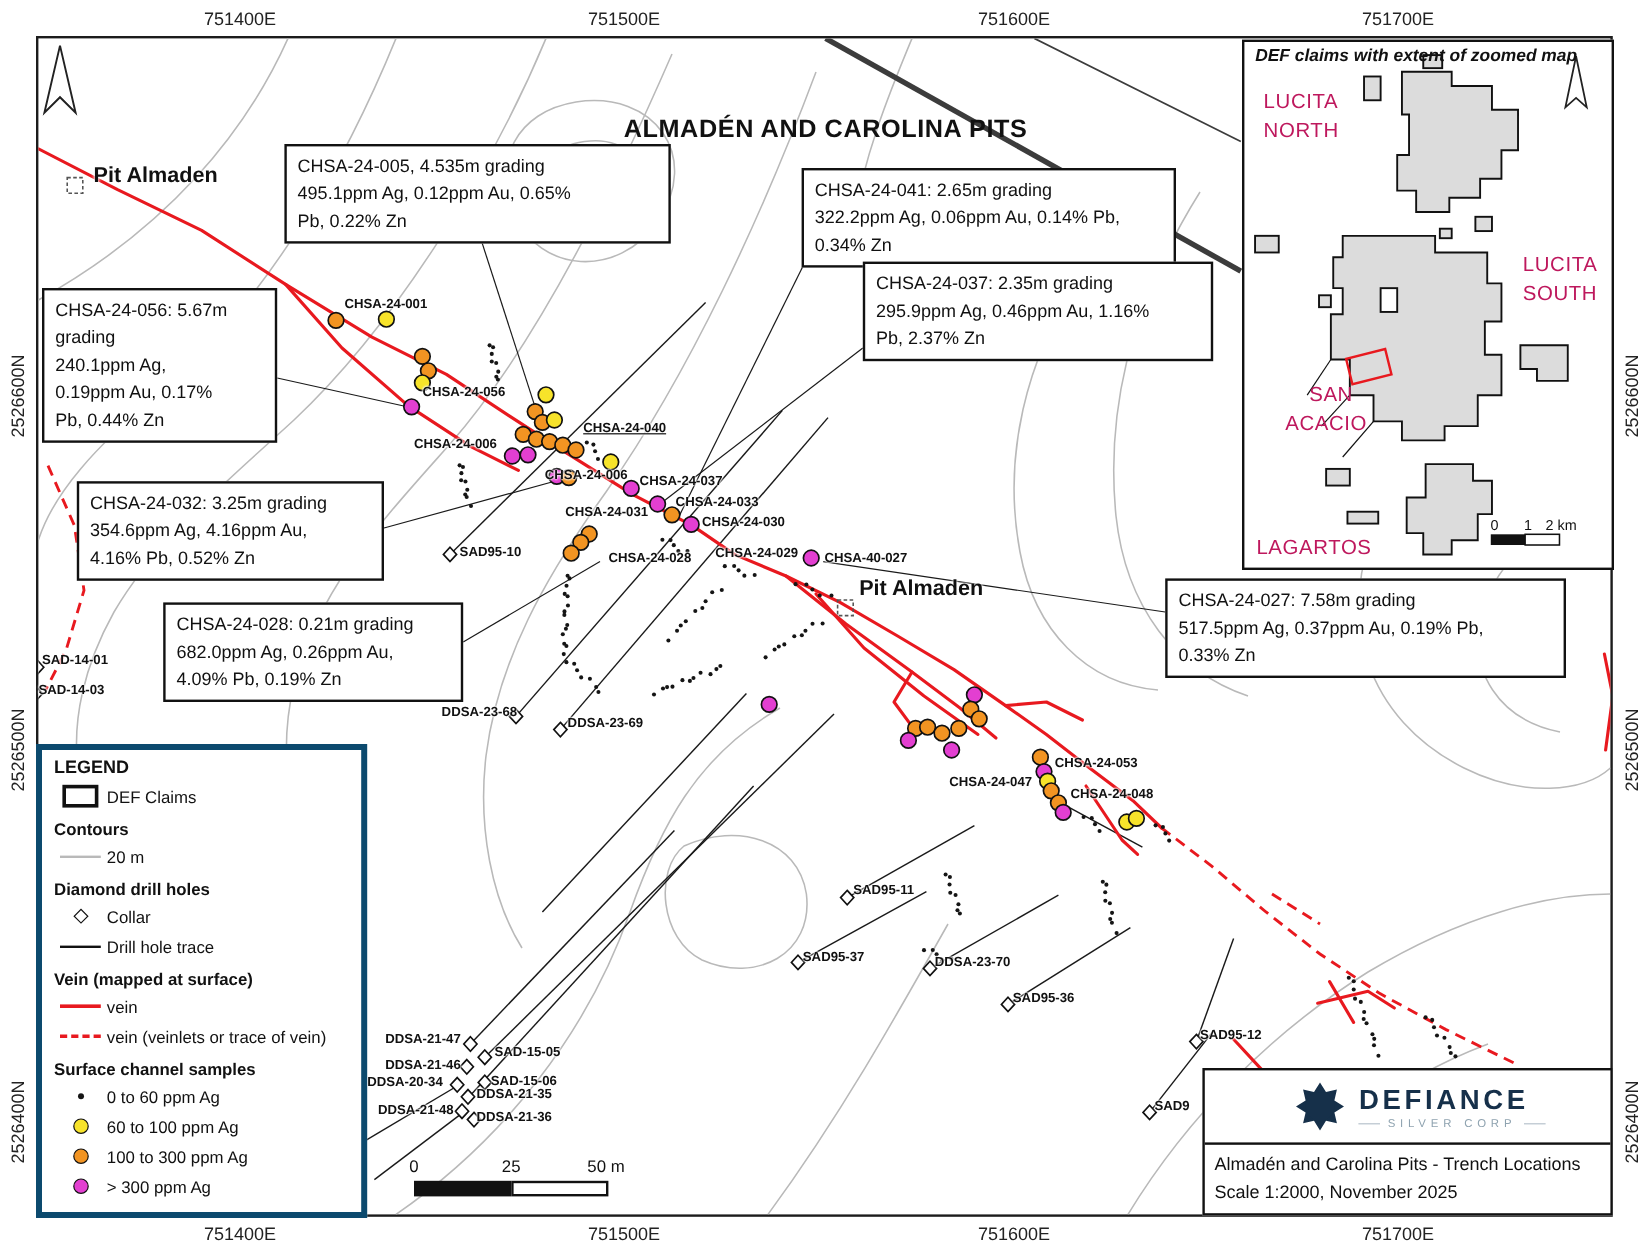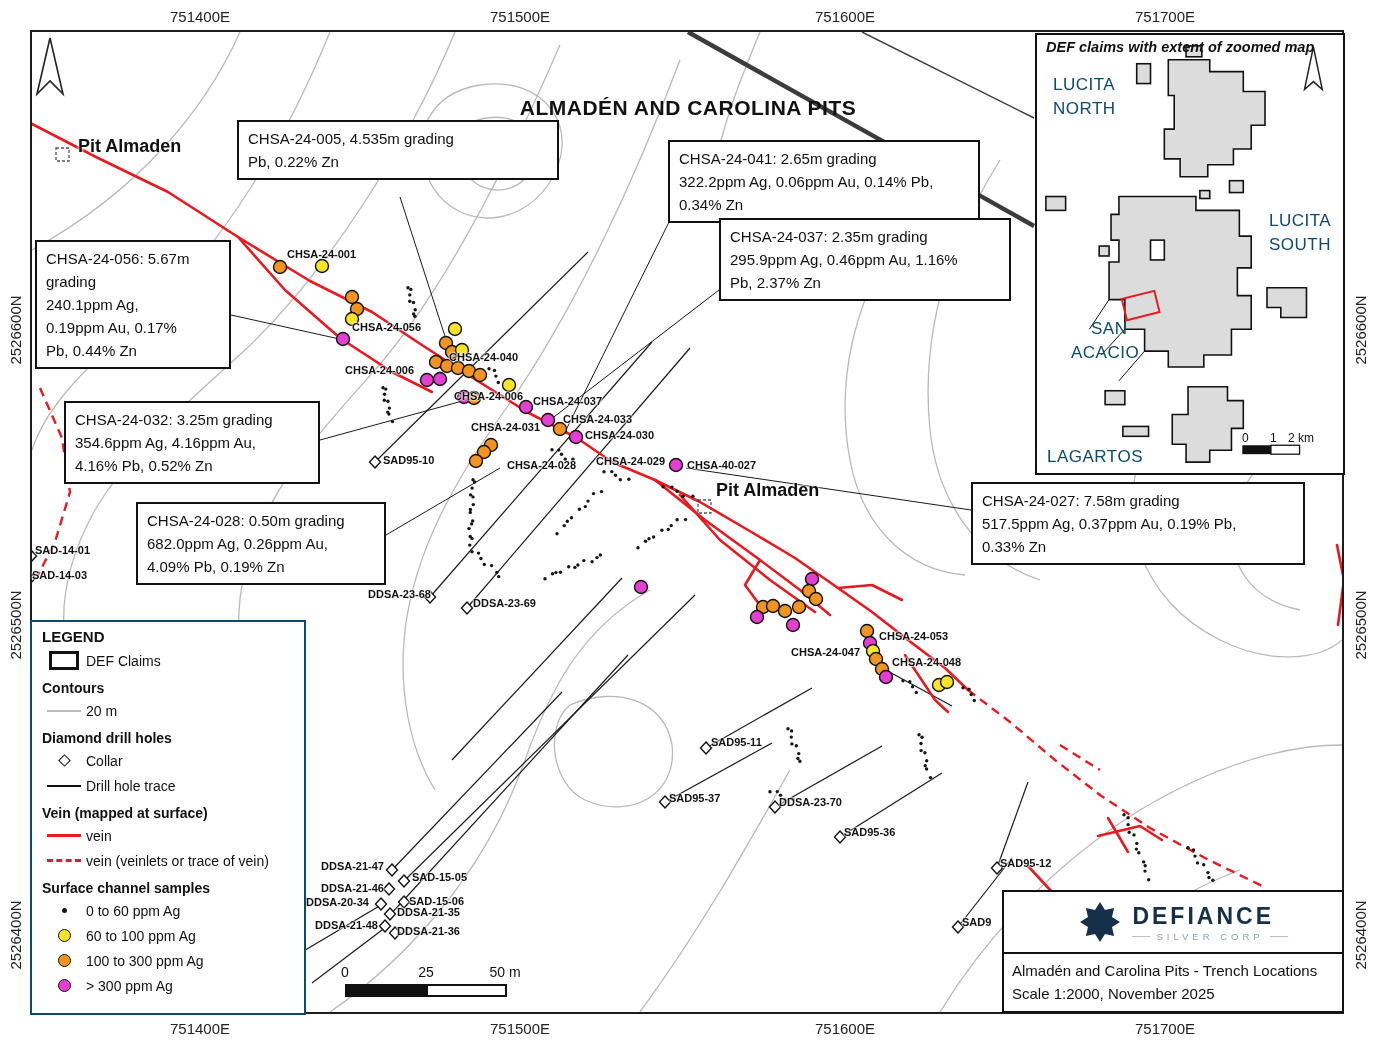--- a/index.html
+++ b/index.html
@@ -11,38 +11,38 @@
   .grid-label{position:absolute;font-size:15px;color:#222;white-space:nowrap;transform:translateX(-50%);z-index:5;}
   .grid-label.vert{transform:rotate(-90deg) translateX(-50%);transform-origin:0 0;}
   .map-title{position:absolute;left:688px;top:96px;transform:translateX(-50%);font-size:21px;font-weight:bold;
              letter-spacing:.5px;z-index:12;white-space:nowrap;}
   .pit-label{position:absolute;font-size:18px;font-weight:bold;white-space:nowrap;z-index:12;
              text-shadow:0 0 3px #fff,0 0 3px #fff;}
   .map-label{position:absolute;font-size:11px;font-weight:bold;white-space:nowrap;z-index:11;
              text-shadow:0 0 2px #fff,0 0 2px #fff,0 0 2px #fff;}
   .ann{position:absolute;background:#fff;border:2px solid #111;padding:5px 9px;font-size:15px;line-height:23px;
        z-index:30;white-space:nowrap;}
-  #legend{position:absolute;left:30px;top:620px;width:276px;height:395px;background:#fff;border:2px solid #0c4a6e;
+  #legend{position:absolute;left:30px;top:620px;width:276px;height:395px;background:#fff;border:5px solid #0c4a6e;
           padding:6px 10px 4px 10px;z-index:40;font-size:14px;}
   .lg-title{font-weight:bold;font-size:15px;margin-bottom:3px;}
   .lg-head{font-weight:bold;margin-top:5px;line-height:20px;}
   .lg-row{display:flex;align-items:center;height:25px;}
   .sym{flex:0 0 44px;display:flex;justify-content:center;align-items:center;}
   .claims-sym{width:30px;height:19px;border:3px solid #111;flex:0 0 30px;margin:0 7px;}
   .line-sym{width:34px;height:0;}
   .contour-line-sym{border-top:2px solid #b9b9b9;}
   .trace-line-sym{border-top:2px solid #111;}
   .vein-line-sym{border-top:3px solid #e8191f;}
   .vein-dash-sym{border-top:3px dashed #e8191f;}
   .collar-sym{width:9px;height:9px;border:1.6px solid #111;background:#fff;transform:rotate(45deg);}
   .dot-sym{border-radius:50%;}
   #inset{position:absolute;left:1035px;top:33px;width:310px;height:442px;background:#fff;border:2px solid #111;z-index:40;}
   #inset-svg{position:absolute;left:0;top:0;width:100%;height:100%;}
   .inset-title{position:absolute;left:9px;top:4px;font-size:14.5px;font-weight:bold;font-style:italic;z-index:2;white-space:nowrap;}
-  .inset-label{position:absolute;font-size:17px;color:#0c4a6e;letter-spacing:.5px;z-index:2;white-space:nowrap;}
+  .inset-label{position:absolute;font-size:17px;color:#be185d;letter-spacing:.5px;z-index:2;white-space:nowrap;}
   .inset-scale-label{position:absolute;font-size:12px;color:#111;z-index:2;white-space:nowrap;}
   #title-block{position:absolute;left:1002px;top:890px;width:342px;height:123px;background:#fff;border:2px solid #111;z-index:40;}
   .tb-logo-row{display:flex;justify-content:center;align-items:center;gap:10px;height:60px;padding-left:20px;}
   .tb-name{font-size:23px;font-weight:bold;color:#16304a;letter-spacing:3px;}
   .tb-sub{display:flex;align-items:center;gap:6px;color:#8fa3b0;font-size:9.5px;letter-spacing:4px;margin-top:1px;}
   .tb-line{flex:1;height:1px;background:#b7c3cc;min-width:18px;}
   .tb-text{border-top:2px solid #111;padding:5px 8px;font-size:15px;line-height:23px;}
   #scalebar{position:absolute;left:340px;top:964px;width:180px;height:42px;z-index:20;}
   .sb-label{position:absolute;top:0;font-size:14px;transform:translateX(-50%);white-space:nowrap;}
   .sb-black{position:absolute;left:5px;top:20px;width:81px;height:13px;background:#111;}
@@ -493,21 +493,21 @@
     <div class="grid-label vert" style="left: 7px; top: 330px;">2526600N</div>
     <div class="grid-label vert" style="left: 7px; top: 625px;">2526500N</div>
     <div class="grid-label vert" style="left: 7px; top: 935px;">2526400N</div>
     <div class="grid-label vert" style="left: 1352px; top: 330px;">2526600N</div>
     <div class="grid-label vert" style="left: 1352px; top: 625px;">2526500N</div>
     <div class="grid-label vert" style="left: 1352px; top: 935px;">2526400N</div>
     <div class="pit-label" style="left: 78px; top: 136px;">Pit Almaden</div>
     <div class="pit-label" style="left: 716px; top: 480px;">Pit Almaden</div>
     <div class="map-label" style="left: 287px; top: 248px;">CHSA-24-001</div>
     <div class="map-label" style="left: 352px; top: 321px;">CHSA-24-056</div>
-    <div class="map-label" style="left: 449px; top: 351px;">CHSA-24-040</div>
+    <div class="map-label" style="left: 486px; top: 351px; text-decoration: underline;">CHSA-24-040</div>
     <div class="map-label" style="left: 345px; top: 364px;">CHSA-24-006</div>
     <div class="map-label" style="left: 454px; top: 390px;">CHSA-24-006</div>
     <div class="map-label" style="left: 533px; top: 395px;">CHSA-24-037</div>
     <div class="map-label" style="left: 563px; top: 413px;">CHSA-24-033</div>
     <div class="map-label" style="left: 471px; top: 421px;">CHSA-24-031</div>
     <div class="map-label" style="left: 585px; top: 429px;">CHSA-24-030</div>
     <div class="map-label" style="left: 507px; top: 459px;">CHSA-24-028</div>
     <div class="map-label" style="left: 596px; top: 455px;">CHSA-24-029</div>
     <div class="map-label" style="left: 687px; top: 459px;">CHSA-40-027</div>
     <div class="map-label" style="left: 383px; top: 454px;">SAD95-10</div>
@@ -527,20 +527,21 @@
     <div class="map-label" style="left: 321px; top: 882px;">DDSA-21-46</div>
     <div class="map-label" style="left: 306px; top: 896px;">DDSA-20-34</div>
     <div class="map-label" style="left: 409px; top: 895px;">SAD-15-06</div>
     <div class="map-label" style="left: 397px; top: 906px;">DDSA-21-35</div>
     <div class="map-label" style="left: 315px; top: 919px;">DDSA-21-48</div>
     <div class="map-label" style="left: 397px; top: 925px;">DDSA-21-36</div>
     <div class="map-label" style="left: 1000px; top: 857px;">SAD95-12</div>
     <div class="map-label" style="left: 962px; top: 916px;">SAD9</div>
     <div class="ann" style="left: 237px; top: 120px; width: 322px;">
       <div class="ann-line">CHSA-24-005,  4.535m grading</div>
+      <div class="ann-line">495.1ppm Ag, 0.12ppm Au, 0.65%</div>
       <div class="ann-line">Pb, 0.22% Zn</div>
     </div>
     <div class="ann" style="left: 668px; top: 140px; width: 312px;">
       <div class="ann-line">CHSA-24-041:  2.65m grading</div>
       <div class="ann-line">322.2ppm Ag, 0.06ppm Au, 0.14% Pb,</div>
       <div class="ann-line">0.34% Zn</div>
     </div>
     <div class="ann" style="left: 719px; top: 218px; width: 292px;">
       <div class="ann-line">CHSA-24-037:  2.35m grading</div>
       <div class="ann-line">295.9ppm Ag, 0.46ppm Au, 1.16%</div>
@@ -552,21 +553,21 @@
       <div class="ann-line">240.1ppm Ag,</div>
       <div class="ann-line">0.19ppm Au, 0.17%</div>
       <div class="ann-line">Pb, 0.44% Zn</div>
     </div>
     <div class="ann" style="left: 64px; top: 401px; width: 256px;">
       <div class="ann-line">CHSA-24-032:  3.25m grading</div>
       <div class="ann-line">354.6ppm Ag, 4.16ppm Au,</div>
       <div class="ann-line">4.16% Pb, 0.52% Zn</div>
     </div>
     <div class="ann" style="left: 136px; top: 502px; width: 250px;">
-      <div class="ann-line">CHSA-24-028:  0.50m grading</div>
+      <div class="ann-line">CHSA-24-028:  0.21m grading</div>
       <div class="ann-line">682.0ppm Ag, 0.26ppm Au,</div>
       <div class="ann-line">4.09% Pb, 0.19% Zn</div>
     </div>
     <div class="ann" style="left: 971px; top: 482px; width: 334px;">
       <div class="ann-line">CHSA-24-027:  7.58m grading</div>
       <div class="ann-line">517.5ppm Ag, 0.37ppm Au, 0.19% Pb,</div>
       <div class="ann-line">0.33% Zn</div>
     </div>
   </div>
 

